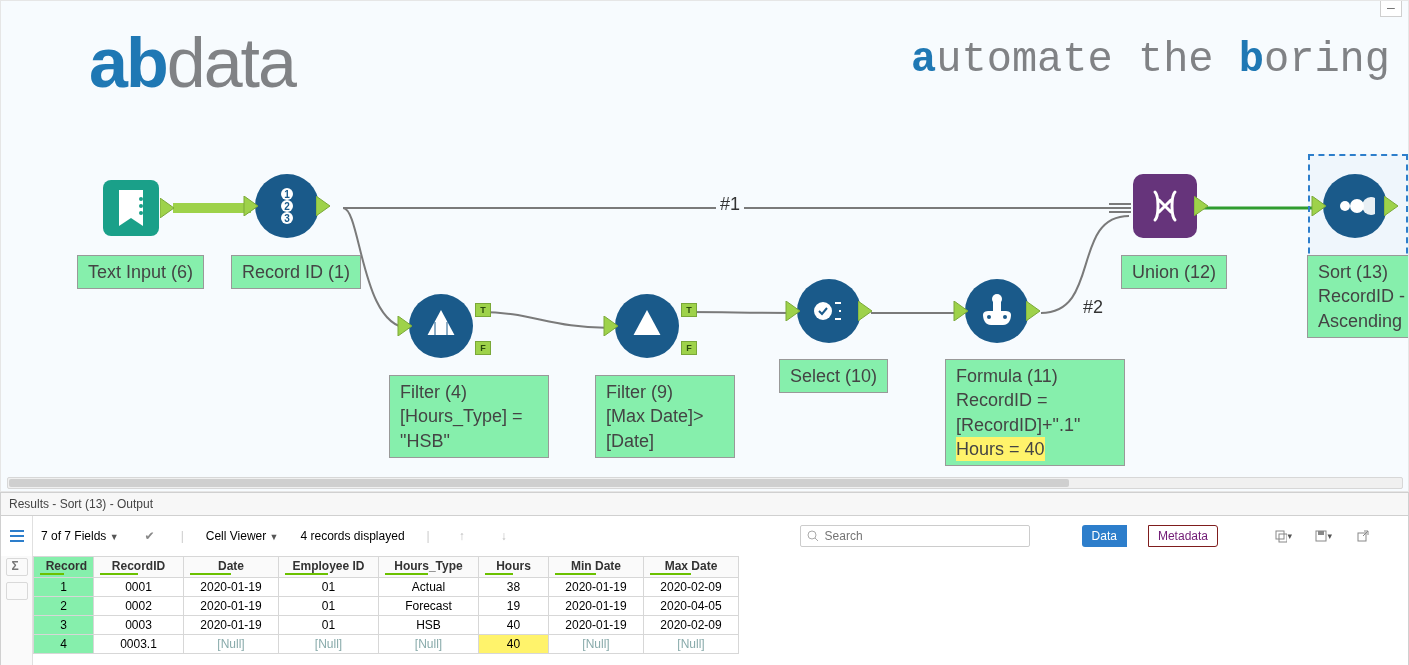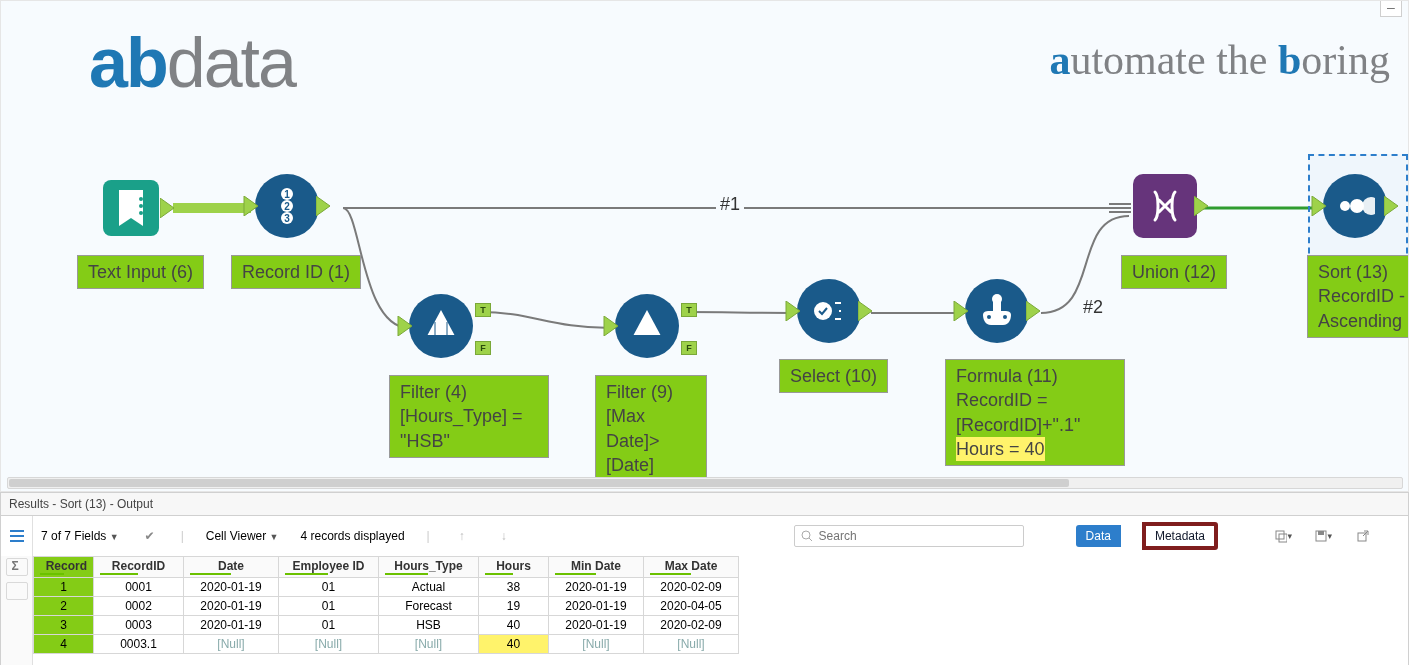--- a/index.html
+++ b/index.html
@@ -15,52 +15,52 @@
  .canvas-wrap {
    position: absolute; left:0; top:0; width:1409px; height:492px;
    background: #f7fbfe;
    border: 1px solid #e6e6e6;
    overflow:hidden;
  }
 
  .logo-ab { position:absolute; left:88px; top:22px; font-size:70px; font-weight:700; color:#808285; letter-spacing:-2px; font-family: Arial, sans-serif; }
  .logo-ab .blue { color:#1f78b4; }
  .logo-ab .data { font-weight:400; }
- .tagline { position:absolute; right:18px; top:35px; font-size:42px; color:#808285; font-weight:300; letter-spacing:0px; font-family: Liberation Serif, serif; }
+ .tagline { position:absolute; right:18px; top:35px; font-size:42px; color:#808285; font-weight:300; letter-spacing:0px; font-family: Liberation Mono, monospace; }
  .tagline .b { color:#1f78b4; font-weight:600; }
 
  .expand-btn { position:absolute; right:6px; top:0px; width:22px;height:16px;border:1px solid #cfcfcf;background:#fff;text-align:center;line-height:12px;font-size:14px;color:#777; border-top:none;}
 
  .node-icon { width:64px; height:64px; border-radius:50%; background:#1a5a8a; display:flex;align-items:center;justify-content:center; color:#fff; position:relative; }
- .node-label-box { border:1px solid #999; background:#84cc16; padding:4px 10px; font-size:18px; color:#444; max-width:180px; line-height:1.35; }
+ .node-label-box { border:1px solid #999; background:#86efac; padding:4px 10px; font-size:18px; color:#444; max-width:180px; line-height:1.35; }
  .highlight { background:#fff36b; }
 
  svg.connector { position:absolute; overflow:visible; pointer-events:none; }
 
  .results-header { position:absolute; left:0; top:492px; width:1409px; height:24px; border:1px solid #d0d0d0; background:#f7f7f7; padding:4px 8px; font-size:12px; color:#444; }
 
  .toolbar-row { position:absolute; left:0; top:516px; width:1409px; height:40px; border-left:1px solid #d0d0d0;border-right:1px solid #d0d0d0; display:flex; align-items:center; }
  .tb-left-gutter { width:32px; height:100%; display:flex; flex-direction:column; align-items:center; justify-content:center; border-right:1px solid #e0e0e0;}
  .tb-content { flex:1; padding:0 8px; display:flex; align-items:center; gap:22px; }
  .drop-caret { font-size:9px; color:#555; }
  .arrowbtn { width:20px;height:20px; display:inline-flex;align-items:center;justify-content:center;color:#bbb;}
  .search-box { margin-left:auto; border:1px solid #ccc; border-radius:2px; padding:3px 6px; width:230px; display:flex;align-items:center;gap:6px; color:#999;}
  .pill-data{background:#2d7ecb;color:#fff;padding:4px 10px;border-radius:3px 0 0 3px;}
- .pill-meta{background:#fff;border:4px solid #7f1d1d;padding:3px 9px;border-radius:0 3px 3px 0;margin-left:-1px;color:#0f172a;}
+ .pill-meta{background:#fff;border:1px solid #7f1d1d;padding:3px 9px;border-radius:0 3px 3px 0;margin-left:-1px;color:#701a75;}
  .mini-ico{width:18px;height:18px;display:inline-flex;align-items:center;justify-content:center;color:#888;border-radius:2px;}
 
  .table-region { position:absolute; left:0; top:556px; width:1409px; height:109px; border-left:1px solid #d0d0d0;border-right:1px solid #d0d0d0; display:flex;}
  .tbl-gutter{width:32px;border-right:1px solid #e0e0e0;background:#fafafa;display:flex;flex-direction:column;gap:6px;align-items:center;padding-top:2px;}
  .tbl-gutter div{width:22px;height:18px;border:1px solid #d9d9d9;border-radius:2px;}
  .tbl-body{flex:1;overflow:hidden;}
 
  table.data{border-collapse:collapse;font-size:12px;}
  table.data th, table.data td{border:1px solid #d7d7d7;padding:2px 6px;text-align:center;height:16px;white-space:nowrap;}
  table.data th{background:#fafafa;font-weight:600;color:#333;position:relative;}
- table.data th.record-col,.rec-cell{text-align:right;background:#84cc16;}
+ table.data th.record-col,.rec-cell{text-align:right;background:#86efac;}
  .nullcell{color:#8aa; font-style:normal;}
  .hl-cell{background:#fff36b;}
  .greenstrip{height:2px;background:linear-gradient(to right,#6bc100 50%,transparent 50%) ;}
 
  .hbar{position:absolute;left:6px;top:476px;width:1396px;height:12px;background:#f0f0f0;border:1px solid #d7d7d7;border-radius:2px;}
  .hbar-thumb{position:absolute;top:1px;left:1px;height:8px;width:1060px;background:#cfcfcf;border-radius:2px;}
 
  .tool-circle{position:absolute;}
  .lbl-pos{position:absolute;}
  .tf-badge{position:absolute;width:16px;height:14px;background:#9ed24a;border:1px solid #7aa838;display:flex;align-items:center;justify-content:center;font-size:9px;font-weight:700;color:#2b4d0c;}
@@ -170,21 +170,21 @@
           <path d="M20 4 L34 30 L6 30 Z" fill="#fff"></path>
           <path d="M6 30 L34 30" stroke="#1a5a8a" stroke-width="2"></path>
         </svg>
       </div>
     <svg style="position:absolute;left:-13px;top:22px" width="16" height="20">
         <path d="M2,0 L16,10 L2,20 z" fill="#9ed24a" stroke="#7aa838"></path>
       </svg>
   </div>
   <div class="tf-badge" style="left:680px;top:302px;">T</div>
   <div class="tf-badge" style="left:680px;top:340px;">F</div>
-  <div class="lbl-pos node-label-box" style="left:594px;top:374px;width:112px;">
+  <div class="lbl-pos node-label-box" style="left:594px;top:374px;width:140px;">
     <div>Filter (9)</div>
       <div>[Max Date]&gt;</div>
       <div>[Date]</div>
   </div>
 
   <div class="tool-circle" style="left:796px;top:278px;">
     <div class="node-icon">
         <svg width="40" height="40">
           <circle cx="14" cy="20" r="9" fill="#fff"></circle>
           <path d="M10 20 l3 3 l5 -6" stroke="#1a5a8a" stroke-width="2" fill="none"></path>

